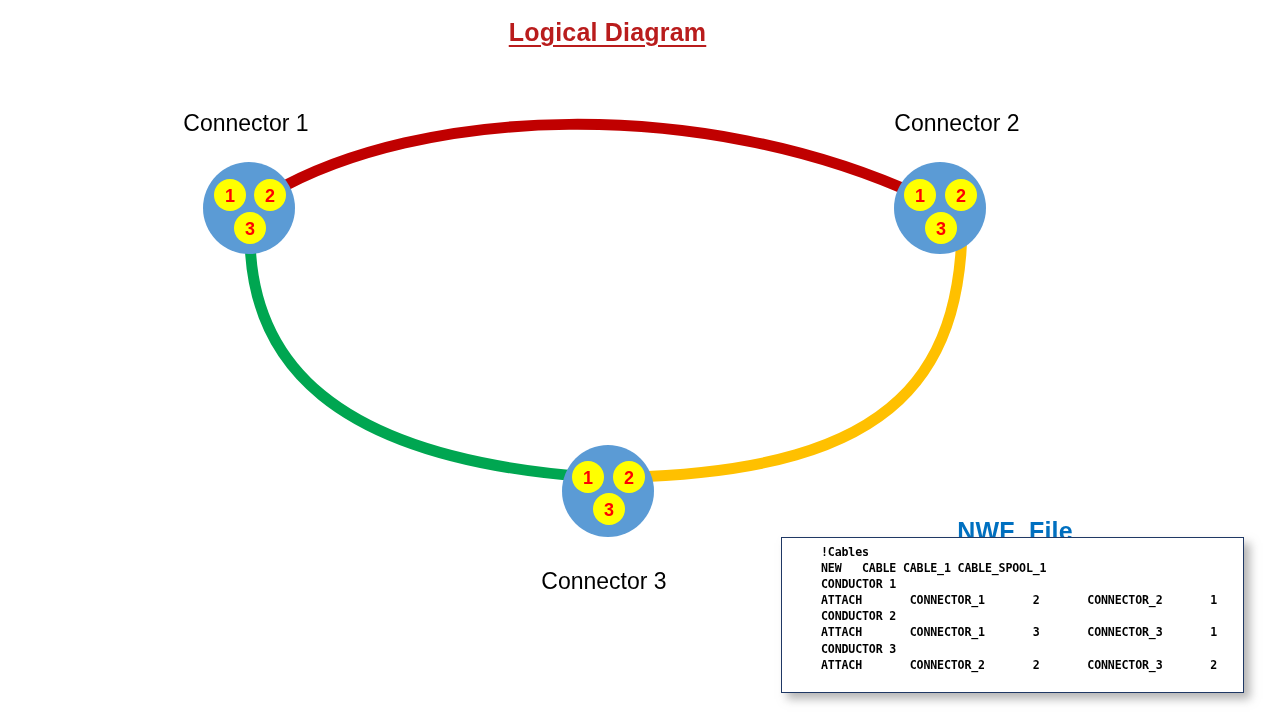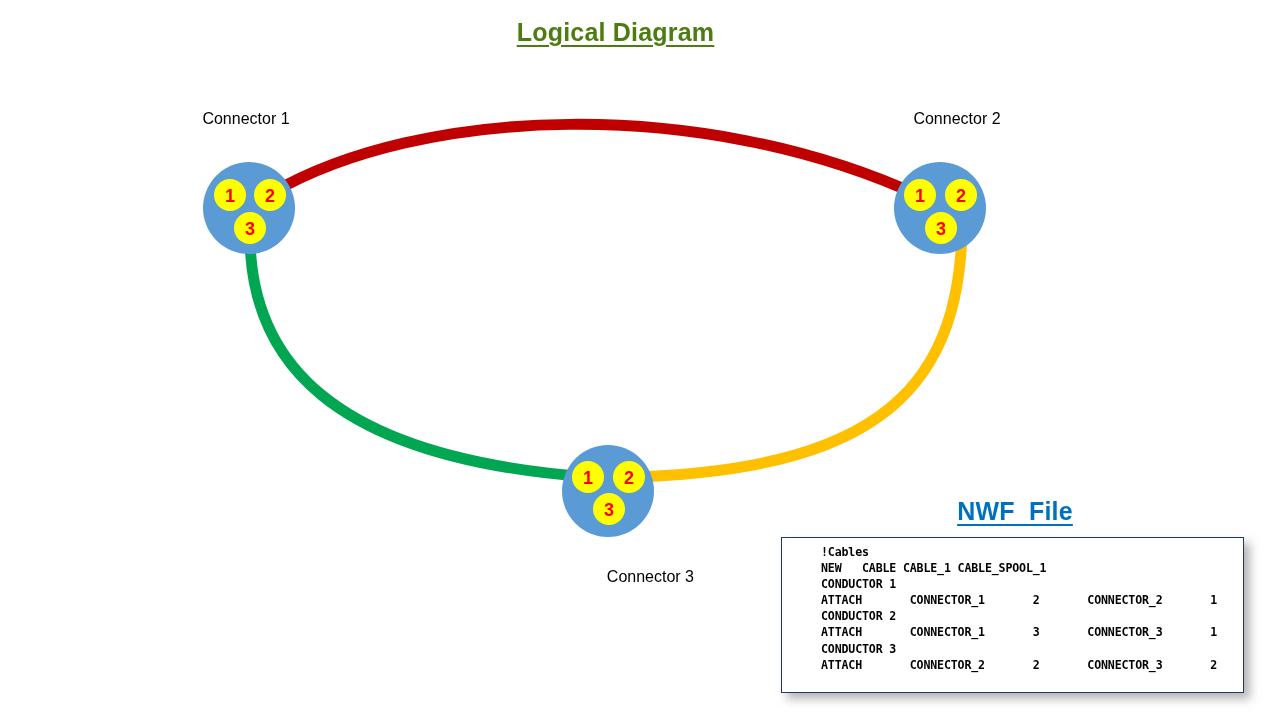--- a/index.html
+++ b/index.html
@@ -32,37 +32,37 @@
     white-space: pre;
     letter-spacing: .2px;
   }
   #title-logical-diagram {
     left: 0; top: 18px;
     width: 1215px;
     text-align: center;
     font-size: 25px;
   }
   #title-nwf-file {
-    left: 900px; top: 497px;
+    left: 900px; top: 517px;
     width: 230px;
     text-align: center;
     font-size: 25px;
   }
 
   
   .connector-label {
     position: absolute;
     color: #000000;
-    font-size: 16px;
+    font-size: 23px;
     text-align: center;
     white-space: pre;
   }
   #label-connector-1 { left: 156px; top: 110px; width: 180px; }
   #label-connector-2 { left: 867px; top: 110px; width: 180px; }
-  #label-connector-3 { left: 514px; top: 568px; width: 180px; text-align: right; }
+  #label-connector-3 { left: 514px; top: 568px; width: 180px; }
 
   
   #diagram-canvas {
     position: absolute;
     left: 0; top: 0;
     width: 1280px;
     height: 720px;
   }
 
   
@@ -88,21 +88,21 @@
     white-space: pre;
     font-weight: bold;
     letter-spacing: -0.15px;
   }
 </style>
 </head>
 <body style="background: rgb(255, 255, 255);">
 
 <div id="stage">
 
-  <div class="heading" id="title-logical-diagram" style="color: #4d7c0f; padding-left: 8px;">Logical Diagram</div>
+  <div class="heading" id="title-logical-diagram" style="color: #b91c1c;">Logical Diagram</div>
 
   <svg id="diagram-canvas" viewBox="0 0 1280 720">
 
     <g>
       <path id="cable-0" fill="none" stroke-linecap="round" d="M 272 193 C 420 107 700 95 920 196" stroke="#C00000" stroke-width="11"></path>
       <path id="cable-1" fill="none" stroke-linecap="round" d="M 250 230 C 248 360 330 458 590 477" stroke="#00A651" stroke-width="11"></path>
       <path id="cable-2" fill="none" stroke-linecap="round" d="M 962 196 C 968 372 900 470 628 477" stroke="#FFC000" stroke-width="11"></path>
     </g>
 
     <g>

